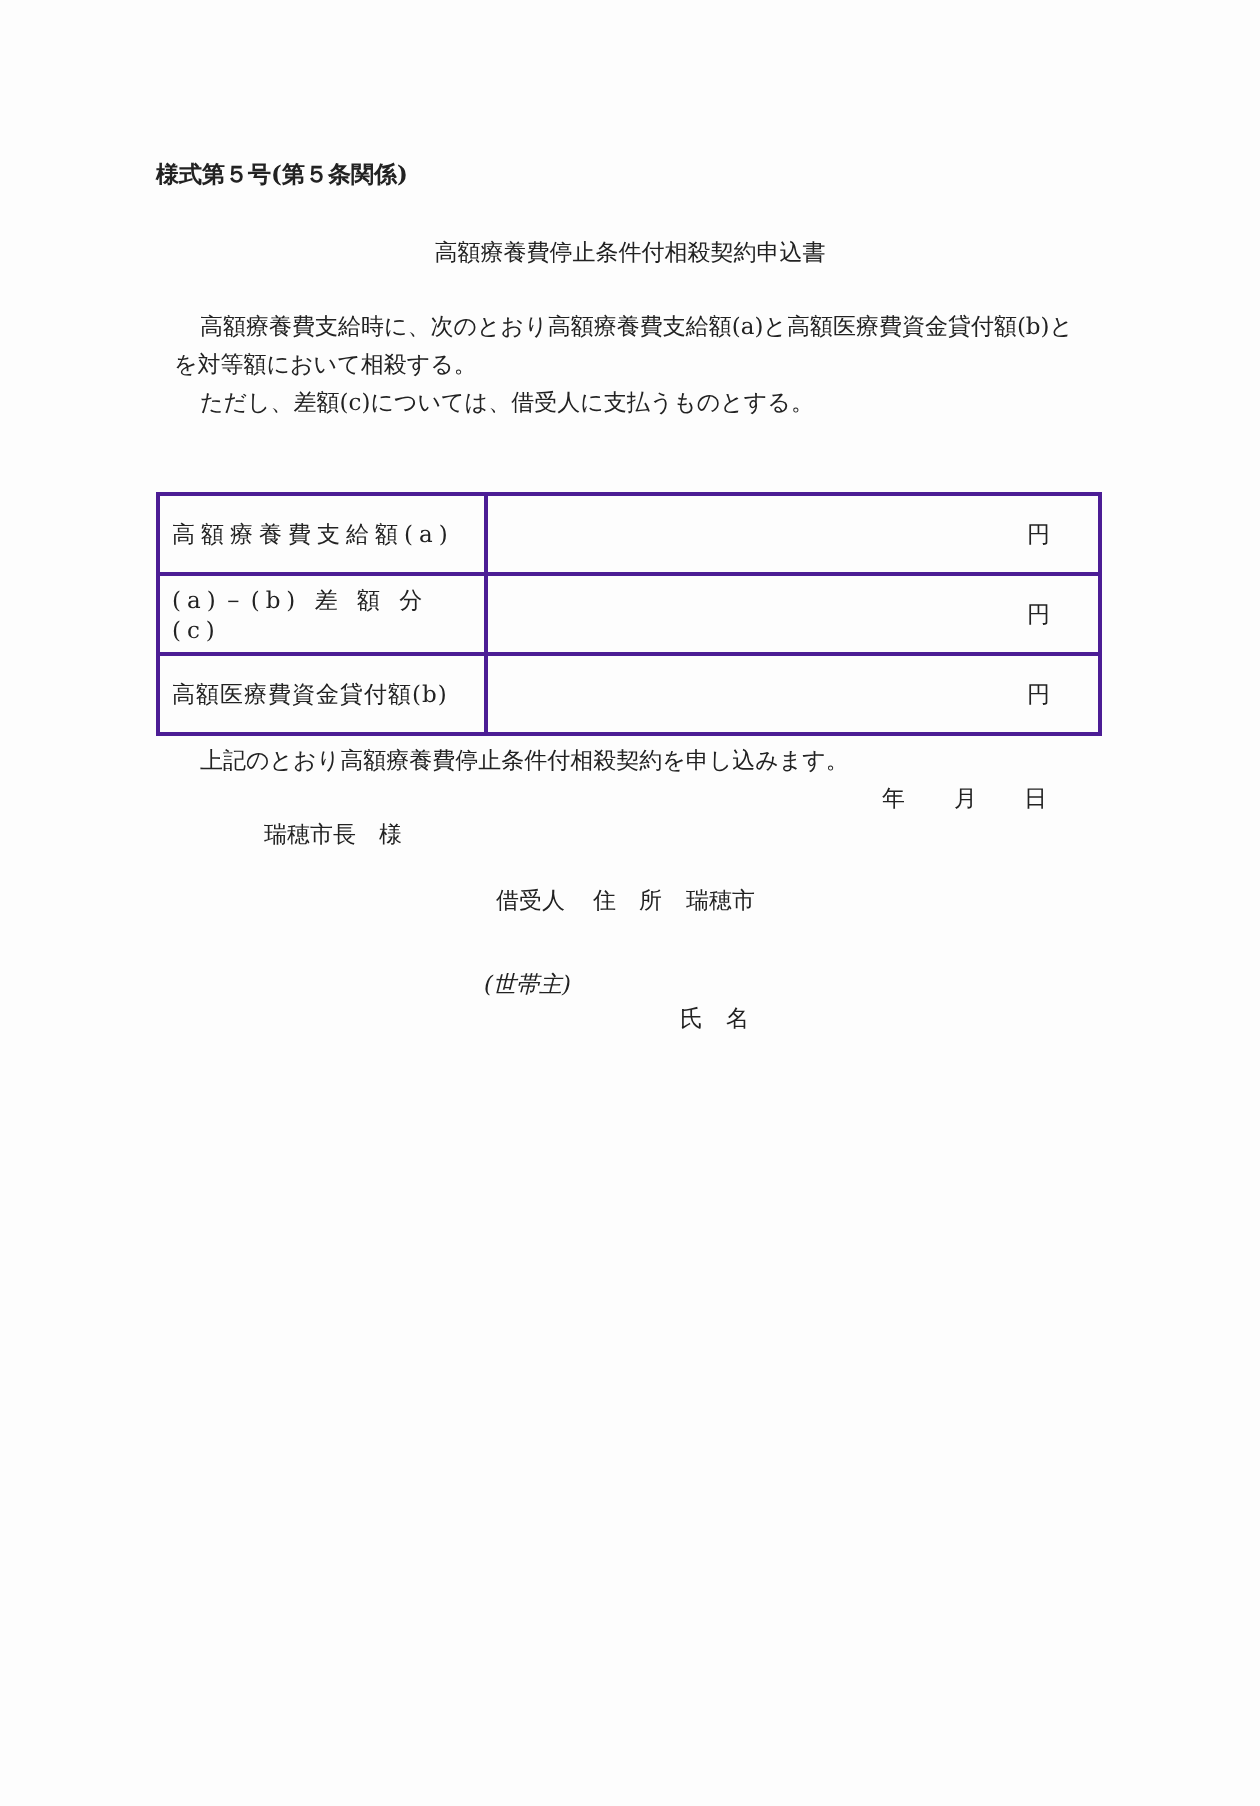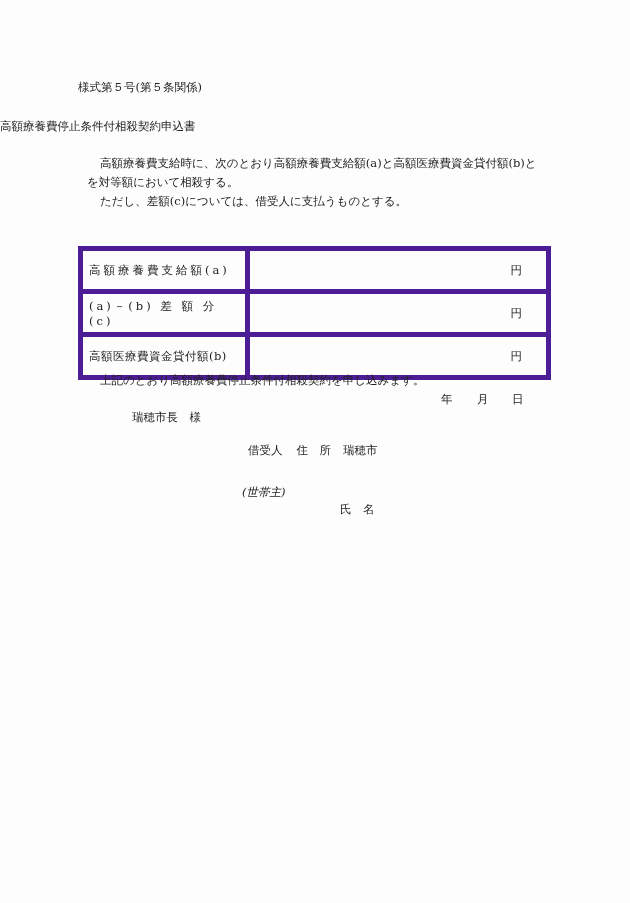--- a/index.html
+++ b/index.html
@@ -1,30 +1,30 @@
 <!DOCTYPE html>
 <html><head>
 <meta charset="utf-8">
 <style>
   html, body { margin:0; padding:0; }
   body {
     width:630px; height:903px; background:#fdfdfd; position:relative; overflow:hidden;
     font-family:"DejaVu Serif","Liberation Serif",serif; color:#222; font-size:11.5px;
   }
   .abs { position:absolute; white-space:nowrap; }
-  .form-no { left:78px; top:80px; }
-  .title { left:0; width:630px; top:119px; }
+  .form-no { left:78px; top:80px;font-weight:bold; }
+  .title { left:0; width:630px; text-align:center; top:119px; }
   .p1 { left:100px; top:156px; }
   .p2 { left:87px; top:175px;text-align:right; }
   .p3 { left:100px; top:194px; }
   table.amounts {
     position:absolute; left:78px; top:246px; width:473px; border-collapse:collapse;
   }
   table.amounts td {
-    border:5px solid #4c1d95; height:38px; padding:0; vertical-align:middle;
+    border:2px solid #4c1d95; height:38px; padding:0; vertical-align:middle;
   }
   td.label { width:156px; padding-left:6px !important; letter-spacing:0.5px; }
   td.label.spaced { letter-spacing:3px; }
   td.value { text-align:right; padding-right:24px !important; }
   .apply { left:100px; top:373px; }
   .date { top:392px; }
   .addressee { left:100px; top:410px;margin-left:32px; }
   .borrower { left:248px; top:443px; }
   .household { left:242px; top:485px;font-style:italic; }
   .name-label { left:340px; top:502px;font-family:Liberation Mono, monospace; }

